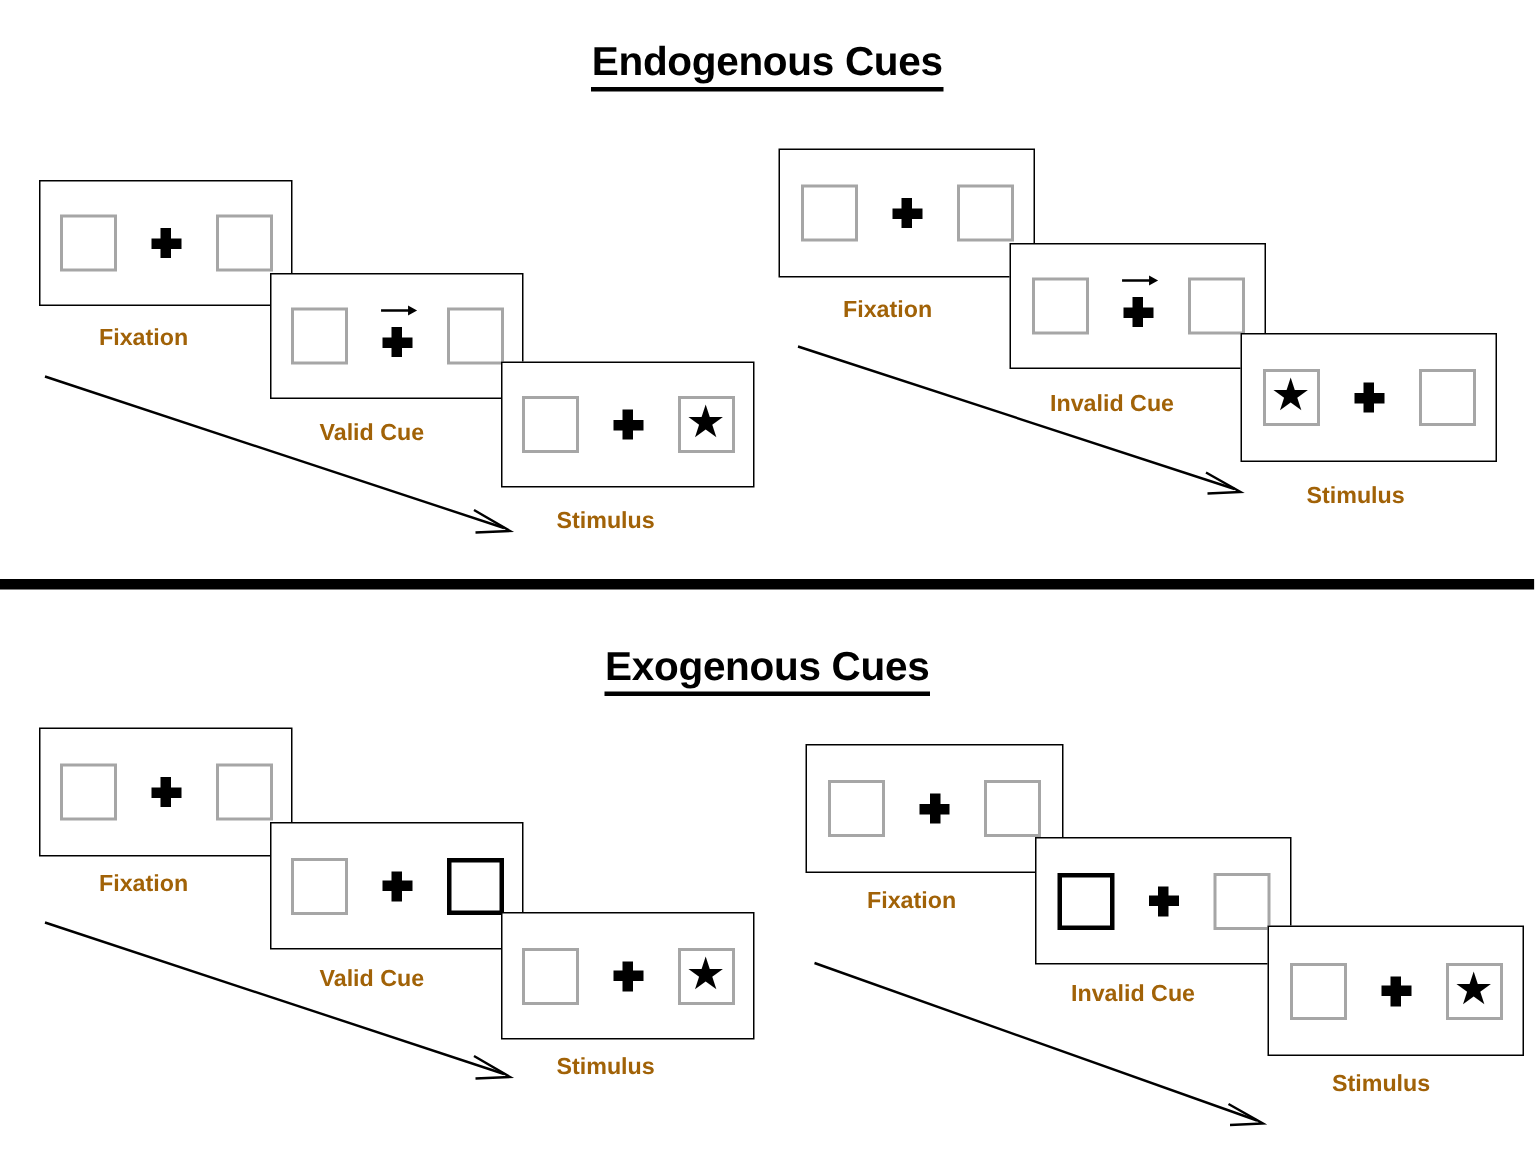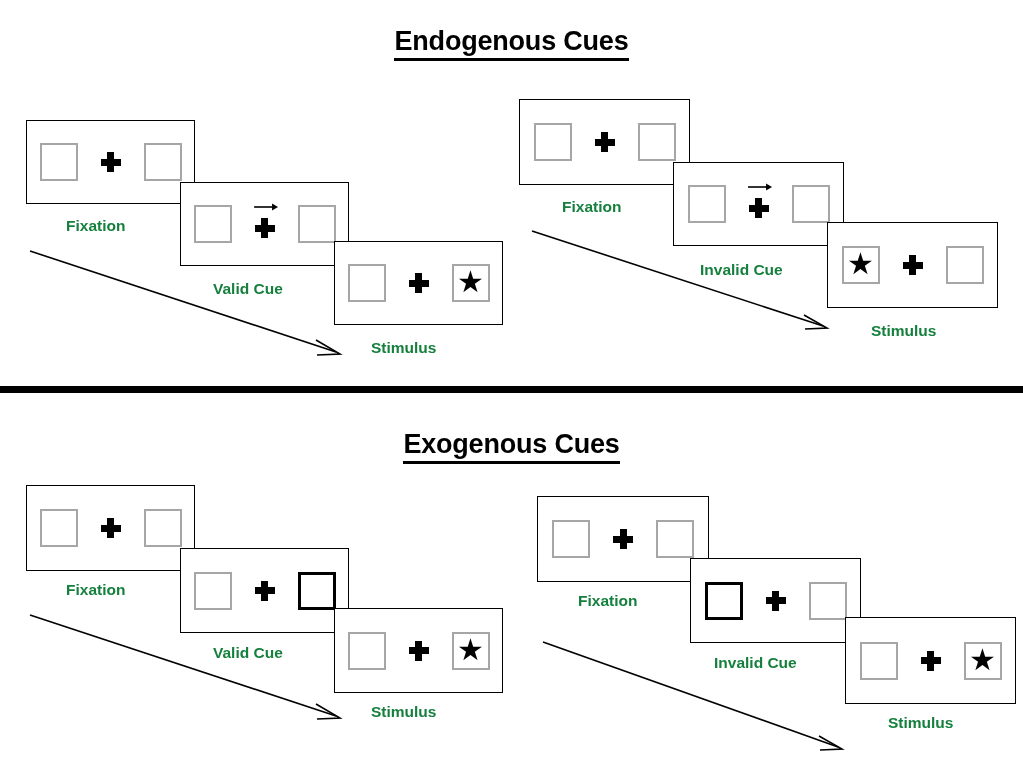--- a/index.html
+++ b/index.html
@@ -130,21 +130,21 @@
     transform: translateX(-46%);
     width: 26px;
     height: 10px;
   }
 
   
   .panel-label {
     position: absolute;
     font-size: 15.5px;
     font-weight: bold;
-    color: #15803d;
+    color: #a16207;
     white-space: nowrap;
     z-index: 7;
   }
 
   
   .flow-arrow {
     position: absolute;
     z-index: 2;
     overflow: visible;
   }

